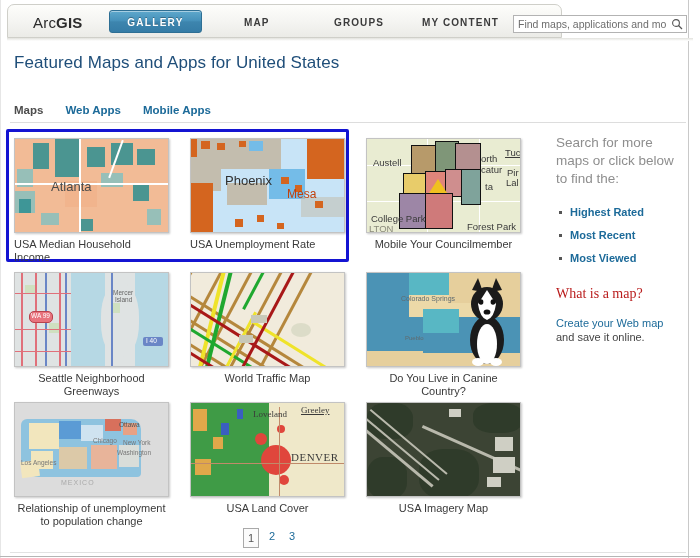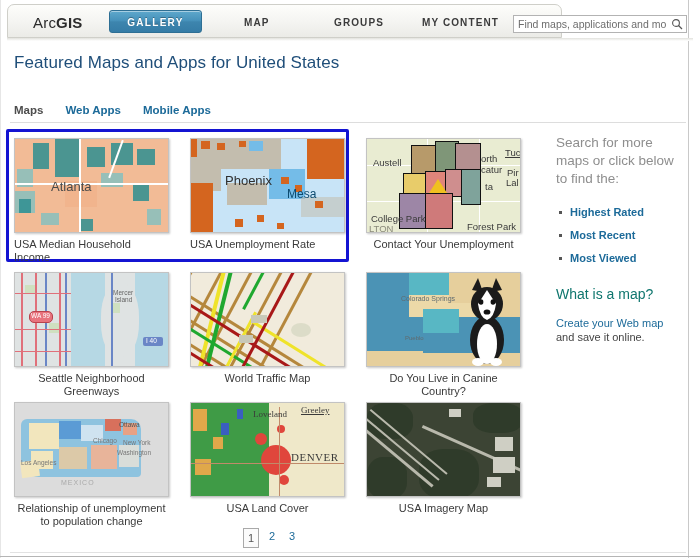--- a/index.html
+++ b/index.html
@@ -290,22 +290,23 @@
   }
   #right-list li .bullet {
     position: absolute;
     left: -11px; top: 5px;
     width: 3px; height: 3px;
     background: #555;
   }
   #right-sub {
     margin-top: 22px;
     font-size: 14px;
-    color: #0f766e;
-    cursor: pointer;
+    color: #b91c1c;
+    cursor: pointer;
+    font-family: Liberation Serif, serif;
   }
   #right-body {
     margin-top: 14px;
     font-size: 11px;
     color: #444;
     line-height: 14px;
   }
   #right-body a { color: #1c6a99; text-decoration: none; cursor: pointer; }
 
   
@@ -425,21 +426,21 @@
           <div class="g" style="left:36px;top:44px;width:40px;height:22px;"></div>
           <div class="b" style="left:78px;top:30px;width:36px;height:30px;"></div>
           <div class="o" style="left:90px;top:38px;width:8px;height:7px;"></div>
           <div class="o" style="left:104px;top:46px;width:7px;height:7px;"></div>
           <div class="g" style="left:110px;top:58px;width:45px;height:20px;opacity:.55"></div>
           <div class="o" style="left:44px;top:80px;width:8px;height:8px;"></div>
           <div class="o" style="left:66px;top:76px;width:7px;height:7px;"></div>
           <div class="o" style="left:86px;top:84px;width:7px;height:6px;"></div>
           <div class="o" style="left:124px;top:62px;width:8px;height:7px;"></div>
           <div class="lbl" style="left:34px;top:34px;font-size:13px;color:#2e2e2e;">Phoenix</div>
-          <div class="lbl" style="left:96px;top:48px;font-size:12px;color:#0c4a6e;">Mesa</div>
+          <div class="lbl" style="left:96px;top:48px;font-size:12px;color:#c2410c;">Mesa</div>
         </div>
       </div>
       <div class="card-title">USA Unemployment Rate</div>
     </div>
 
     <div class="card c2 r0">
       <div class="card-thumb">
         <div class="thumb-inner th-council">
           <div class="rd" style="left:0;top:26px;width:155px;height:1px;"></div>
           <div class="rd" style="left:0;top:62px;width:155px;height:1px;"></div>
@@ -460,21 +461,21 @@
           <div class="lbl" style="left:114px;top:25px;font-size:9.5px;">catur</div>
           <div class="lbl" style="left:138px;top:8px;font-size:9.5px;text-decoration:underline;">Tuc</div>
           <div class="lbl" style="left:140px;top:28px;font-size:9.5px;">Pir</div>
           <div class="lbl" style="left:139px;top:38px;font-size:9.5px;">Lal</div>
           <div class="lbl" style="left:118px;top:42px;font-size:9.5px;">ta</div>
           <div class="lbl" style="left:4px;top:74px;font-size:9.5px;">College Park</div>
           <div class="lbl" style="left:2px;top:84px;font-size:9.5px;color:#8a8a7a;">LTON</div>
           <div class="lbl" style="left:100px;top:82px;font-size:9.5px;">Forest Park</div>
         </div>
       </div>
-      <div class="card-title">Contact Your Unemployment</div>
+      <div class="card-title">Mobile Your Councilmember</div>
     </div>
 
     <div class="card c0 r1">
       <div class="card-thumb">
         <div class="thumb-inner th-seattle">
           <div class="w" style="left:56px;top:0;width:34px;height:95px;"></div>
           <div class="w" style="left:120px;top:0;width:35px;height:95px;"></div>
           <div style="position:absolute;left:86px;top:10px;width:38px;height:74px;background:#dfe3e3;border-radius:45%;"></div>
           <div class="gr" style="left:10px;top:12px;width:10px;height:8px;"></div>
           <div class="gr" style="left:34px;top:50px;width:10px;height:10px;"></div>

